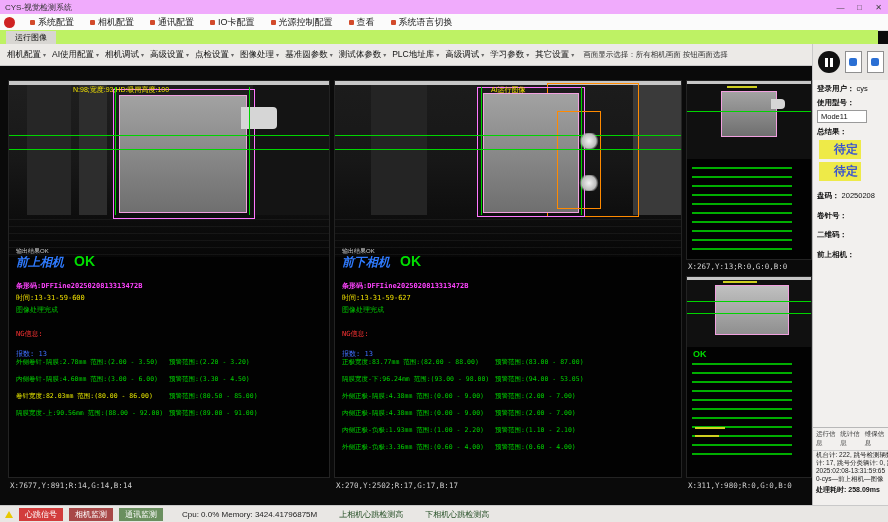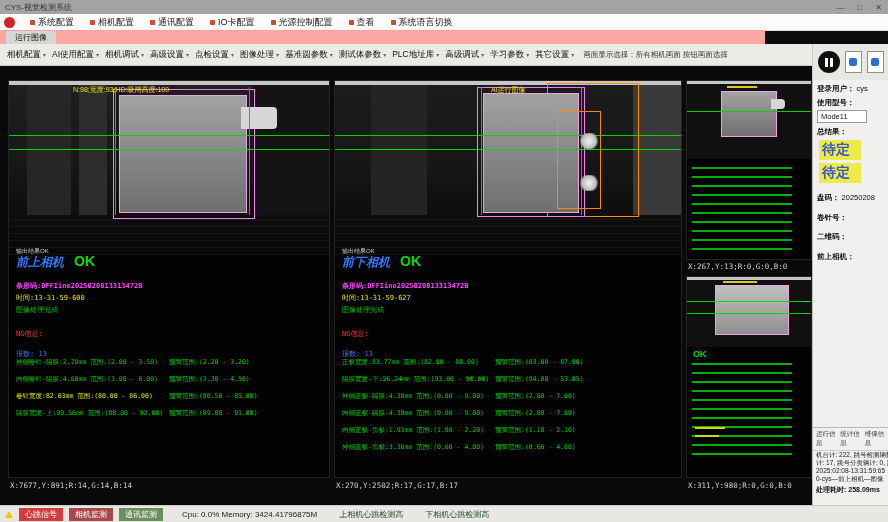--- a/index.html
+++ b/index.html
@@ -1,34 +1,34 @@
 <!DOCTYPE html>
 <html><head>
 <meta charset="utf-8">
 <style>
   html,body{margin:0;padding:0;background:#2b2b2b;}
   .stage{position:relative;width:888px;height:522px;background:#0b0b0b;overflow:hidden;
          font-family:"Liberation Sans",sans-serif;-webkit-font-smoothing:antialiased;}
 
   
-  .titlebar{position:absolute;left:0;top:0;width:888px;height:14px;background:#a3a3a3;
+  .titlebar{position:absolute;left:0;top:0;width:888px;height:14px;background:#f0abfc;
             display:flex;align-items:center;font-size:8px;color:#333;border-bottom:1px solid #cfcfcf;gap:32px;}
   .title-text{margin-left:5px;}
   .win-controls{margin-left:auto;display:flex;height:100%;}
   .win-btn{width:19px;height:100%;display:flex;align-items:center;justify-content:center;font-size:8px;color:#444;}
 
   
   .menubar{position:absolute;left:0;top:14px;width:888px;height:16px;background:#fbfbfb;
            display:flex;align-items:center;font-size:9px;color:#1a1a1a;border-bottom:1px solid #ddd;}
   .logo{width:11px;height:11px;border-radius:50%;background:#cf2222;margin:0 7px 0 4px;flex:0 0 auto;}
   .menu-item{display:flex;align-items:center;gap:3px;padding:0 8px;cursor:default;}
   .menu-dot{width:5px;height:5px;background:#d24a2a;border-radius:1px;flex:0 0 auto;}
 
   
-  .tabrow{position:absolute;left:0;top:30px;width:765px;height:14px;background:#fca5a5;}
+  .tabrow{position:absolute;left:0;top:30px;width:878px;height:14px;background:#bef264;}
   .tab{position:absolute;left:6px;top:1px;height:13px;padding:0 9px;background:#d8d6d2;color:#111;
        font-size:8px;display:flex;align-items:center;}
 
   
   .toolbar{position:absolute;left:0;top:44px;width:812px;height:22px;background:#eceae7;display:flex;
            align-items:center;padding-left:4px;font-size:8.5px;color:#111;border-bottom:1px solid #c9c9c9;box-sizing:border-box;}
   .tool-btn{display:flex;align-items:center;gap:2px;padding:2px 3px;white-space:nowrap;}
   .tool-caret{font-size:6px;color:#666;}
   .display-select{font-size:7.5px;color:#333;margin-left:6px;white-space:nowrap;overflow:hidden;}
 
@@ -88,21 +88,21 @@
 
   .coords{position:absolute;color:#cfcfcf;font-size:7.5px;font-family:"DejaVu Sans Mono",monospace;white-space:nowrap;}
 
   
   .side-panel{position:absolute;left:812px;top:80px;width:76px;height:425px;background:#f2f0ee;
               border-left:1px solid #b8b8b8;box-sizing:border-box;font-size:7.5px;color:#111;}
   .sp-row{margin:4px 4px 0 4px;white-space:nowrap;}
   .sp-label{font-weight:bold;}
   .sp-input{margin:2px 4px 0 4px;background:#fff;border:1px solid #9a9a9a;padding:1px 3px;font-size:7.5px;width:42px;}
   .result-chip{margin:3px 6px 0 6px;width:36px;background:#eeea48;color:#3a54d0;font-weight:bold;
-               font-size:14px;padding:1px 3px;text-align:left;}
+               font-size:12px;padding:1px 3px;text-align:right;}
   .sp-info{position:absolute;left:0;bottom:0;width:100%;height:78px;border-top:1px solid #b8b8b8;
            box-sizing:border-box;background:#f2f0ee;}
   .sp-tabs{display:flex;gap:4px;font-size:6.5px;padding:2px 3px;border-bottom:1px solid #cfcfcf;color:#333;}
   .sp-line{font-size:6.5px;line-height:8px;padding:0 3px;color:#222;white-space:nowrap;overflow:hidden;}
   .sp-elapsed{font-size:7px;font-weight:bold;padding:2px 3px;color:#111;}
 
   
   .bottombar{position:absolute;left:0;top:505px;width:888px;height:17px;background:#e9e7e4;display:flex;
              align-items:center;gap:6px;padding-left:5px;font-size:8px;color:#222;border-top:1px solid #c9c9c9;box-sizing:border-box;}
   .tri{width:0;height:0;border-left:4px solid transparent;border-right:4px solid transparent;border-bottom:7px solid #e8c800;}

